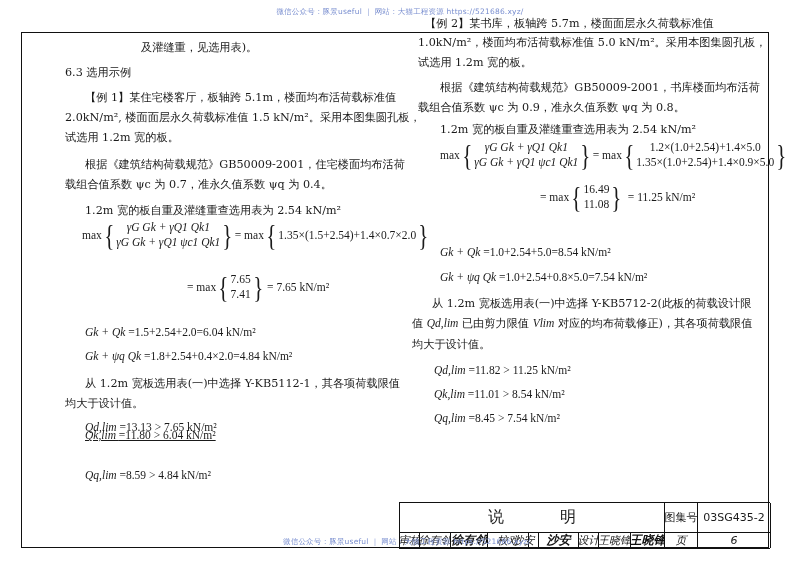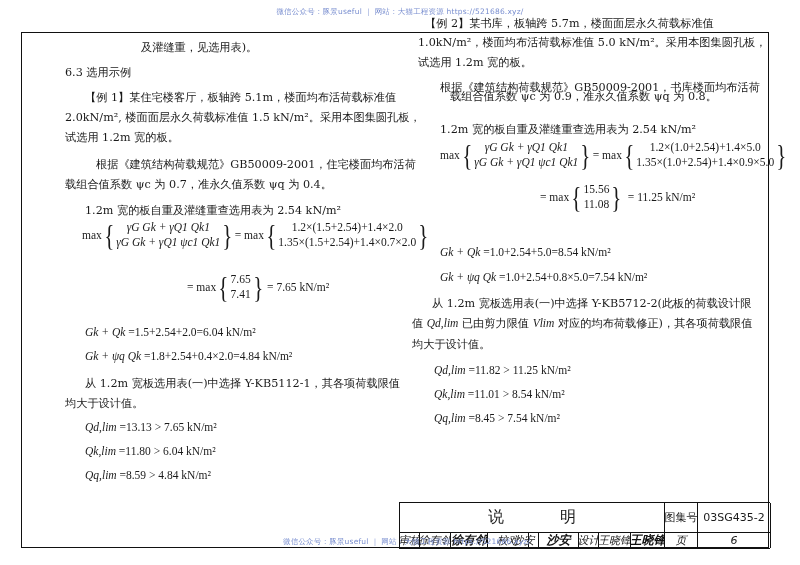--- a/index.html
+++ b/index.html
@@ -53,36 +53,35 @@
 <div class="watermark wm-top">微信公众号：豚景useful ｜ 网站：大猫工程资源 https://521686.xyz/</div>
 
 <div class="frame"></div>
 
 <div class="col col-left">
   <div class="p" style="left:64px; top:40px;">及灌缝重，见选用表)。</div>
   <div class="p" style="left:-12px; top:65px;">6.3  选用示例</div>
   <div class="p" style="left:8px; top:90px;">【例 1】某住宅楼客厅，板轴跨 5.1m，楼面均布活荷载标准值</div>
   <div class="p" style="left:-12px; top:110px;">2.0kN/m², 楼面面层永久荷载标准值 1.5 kN/m²。采用本图集圆孔板，</div>
   <div class="p" style="left:-12px; top:130px;">试选用 1.2m 宽的板。</div>
-  <div class="p" style="left:8px; top:157px;margin-left:11px;">根据《建筑结构荷载规范》GB50009-2001，住宅楼面均布活荷</div>
+  <div class="p" style="left:8px; top:157px;">根据《建筑结构荷载规范》GB50009-2001，住宅楼面均布活荷</div>
   <div class="p" style="left:-12px; top:177px;">载组合值系数 ψc 为 0.7，准永久值系数 ψq 为 0.4。</div>
   <div class="p" style="left:8px; top:203px;">1.2m 宽的板自重及灌缝重查选用表为 2.54 kN/m²</div>
 
   <div class="p math fx" style="left:5px; top:220px;">
     <span>max</span>
     <span class="brace">{</span>
     <span class="stack it">
       <div>γG Gk + γQ1 Qk1</div>
       <div>γG Gk + γQ1 ψc1 Qk1</div>
     </span>
     <span class="brace">}</span>
     <span>= max</span>
     <span class="brace">{</span>
     <span class="stack">
-      <div>1.2×(1.5+2.54)+1.4×2.0</div>
       <div>1.35×(1.5+2.54)+1.4×0.7×2.0</div>
     </span>
     <span class="brace">}</span>
   </div>
 
   <div class="p math fx" style="left:110px; top:272px;">
     <span>= max</span>
     <span class="brace">{</span>
     <span class="stack">
       <div>7.65</div>
@@ -101,36 +100,36 @@
     <span>=1.8+2.54+0.4×2.0=4.84 kN/m²</span>
   </div>
 
   <div class="p" style="left:8px; top:376px;">从 1.2m 宽板选用表(一)中选择 Y-KB5112-1，其各项荷载限值</div>
   <div class="p" style="left:-12px; top:396px;">均大于设计值。</div>
 
   <div class="p math" style="left:8px; top:420px;">
     <span class="it">Qd,lim</span>
     <span>=13.13 &gt; 7.65 kN/m²</span>
   </div>
-  <div class="p math" style="left:8px; top:444px;">
+  <div class="p math" style="left:8px; top:428px;text-decoration:underline;">
     <span class="it">Qk,lim</span>
     <span>=11.80 &gt; 6.04 kN/m²</span>
   </div>
   <div class="p math" style="left:8px; top:468px;">
     <span class="it">Qq,lim</span>
     <span>=8.59 &gt; 4.84 kN/m²</span>
   </div>
 </div>
 
 <div class="col col-right">
   <div class="p" style="left:-15px; top:16px;">【例 2】某书库，板轴跨 5.7m，楼面面层永久荷载标准值</div>
   <div class="p" style="left:-22px; top:35px;">1.0kN/m²，楼面均布活荷载标准值 5.0 kN/m²。采用本图集圆孔板，</div>
   <div class="p" style="left:-22px; top:55px;">试选用 1.2m 宽的板。</div>
   <div class="p" style="left:0px; top:80px;">根据《建筑结构荷载规范》GB50009-2001，书库楼面均布活荷</div>
-  <div class="p" style="left:-22px; top:89px;margin-left:32px;">载组合值系数 ψc 为 0.9，准永久值系数 ψq 为 0.8。</div>
+  <div class="p" style="left:-22px; top:100px;">载组合值系数 ψc 为 0.9，准永久值系数 ψq 为 0.8。</div>
   <div class="p" style="left:0px; top:122px;">1.2m 宽的板自重及灌缝重查选用表为 2.54 kN/m²</div>
 
   <div class="p math fx" style="left:0px; top:140px;">
     <span>max</span>
     <span class="brace">{</span>
     <span class="stack it">
       <div>γG Gk + γQ1 Qk1</div>
       <div>γG Gk + γQ1 ψc1 Qk1</div>
     </span>
     <span class="brace">}</span>
@@ -140,21 +139,21 @@
       <div>1.2×(1.0+2.54)+1.4×5.0</div>
       <div>1.35×(1.0+2.54)+1.4×0.9×5.0</div>
     </span>
     <span class="brace">}</span>
   </div>
 
   <div class="p math fx" style="left:100px; top:182px;">
     <span>= max</span>
     <span class="brace">{</span>
     <span class="stack">
-      <div>15.56</div>
+      <div>16.49</div>
       <div>11.08</div>
     </span>
     <span class="brace">}</span>
     <span style="margin-left:4px">= 11.25 kN/m²</span>
   </div>
 
   <div class="p math" style="left:0px; top:245px;">
     <span class="it">Gk + Qk</span>
     <span>=1.0+2.54+5.0=8.54 kN/m²</span>
   </div>

